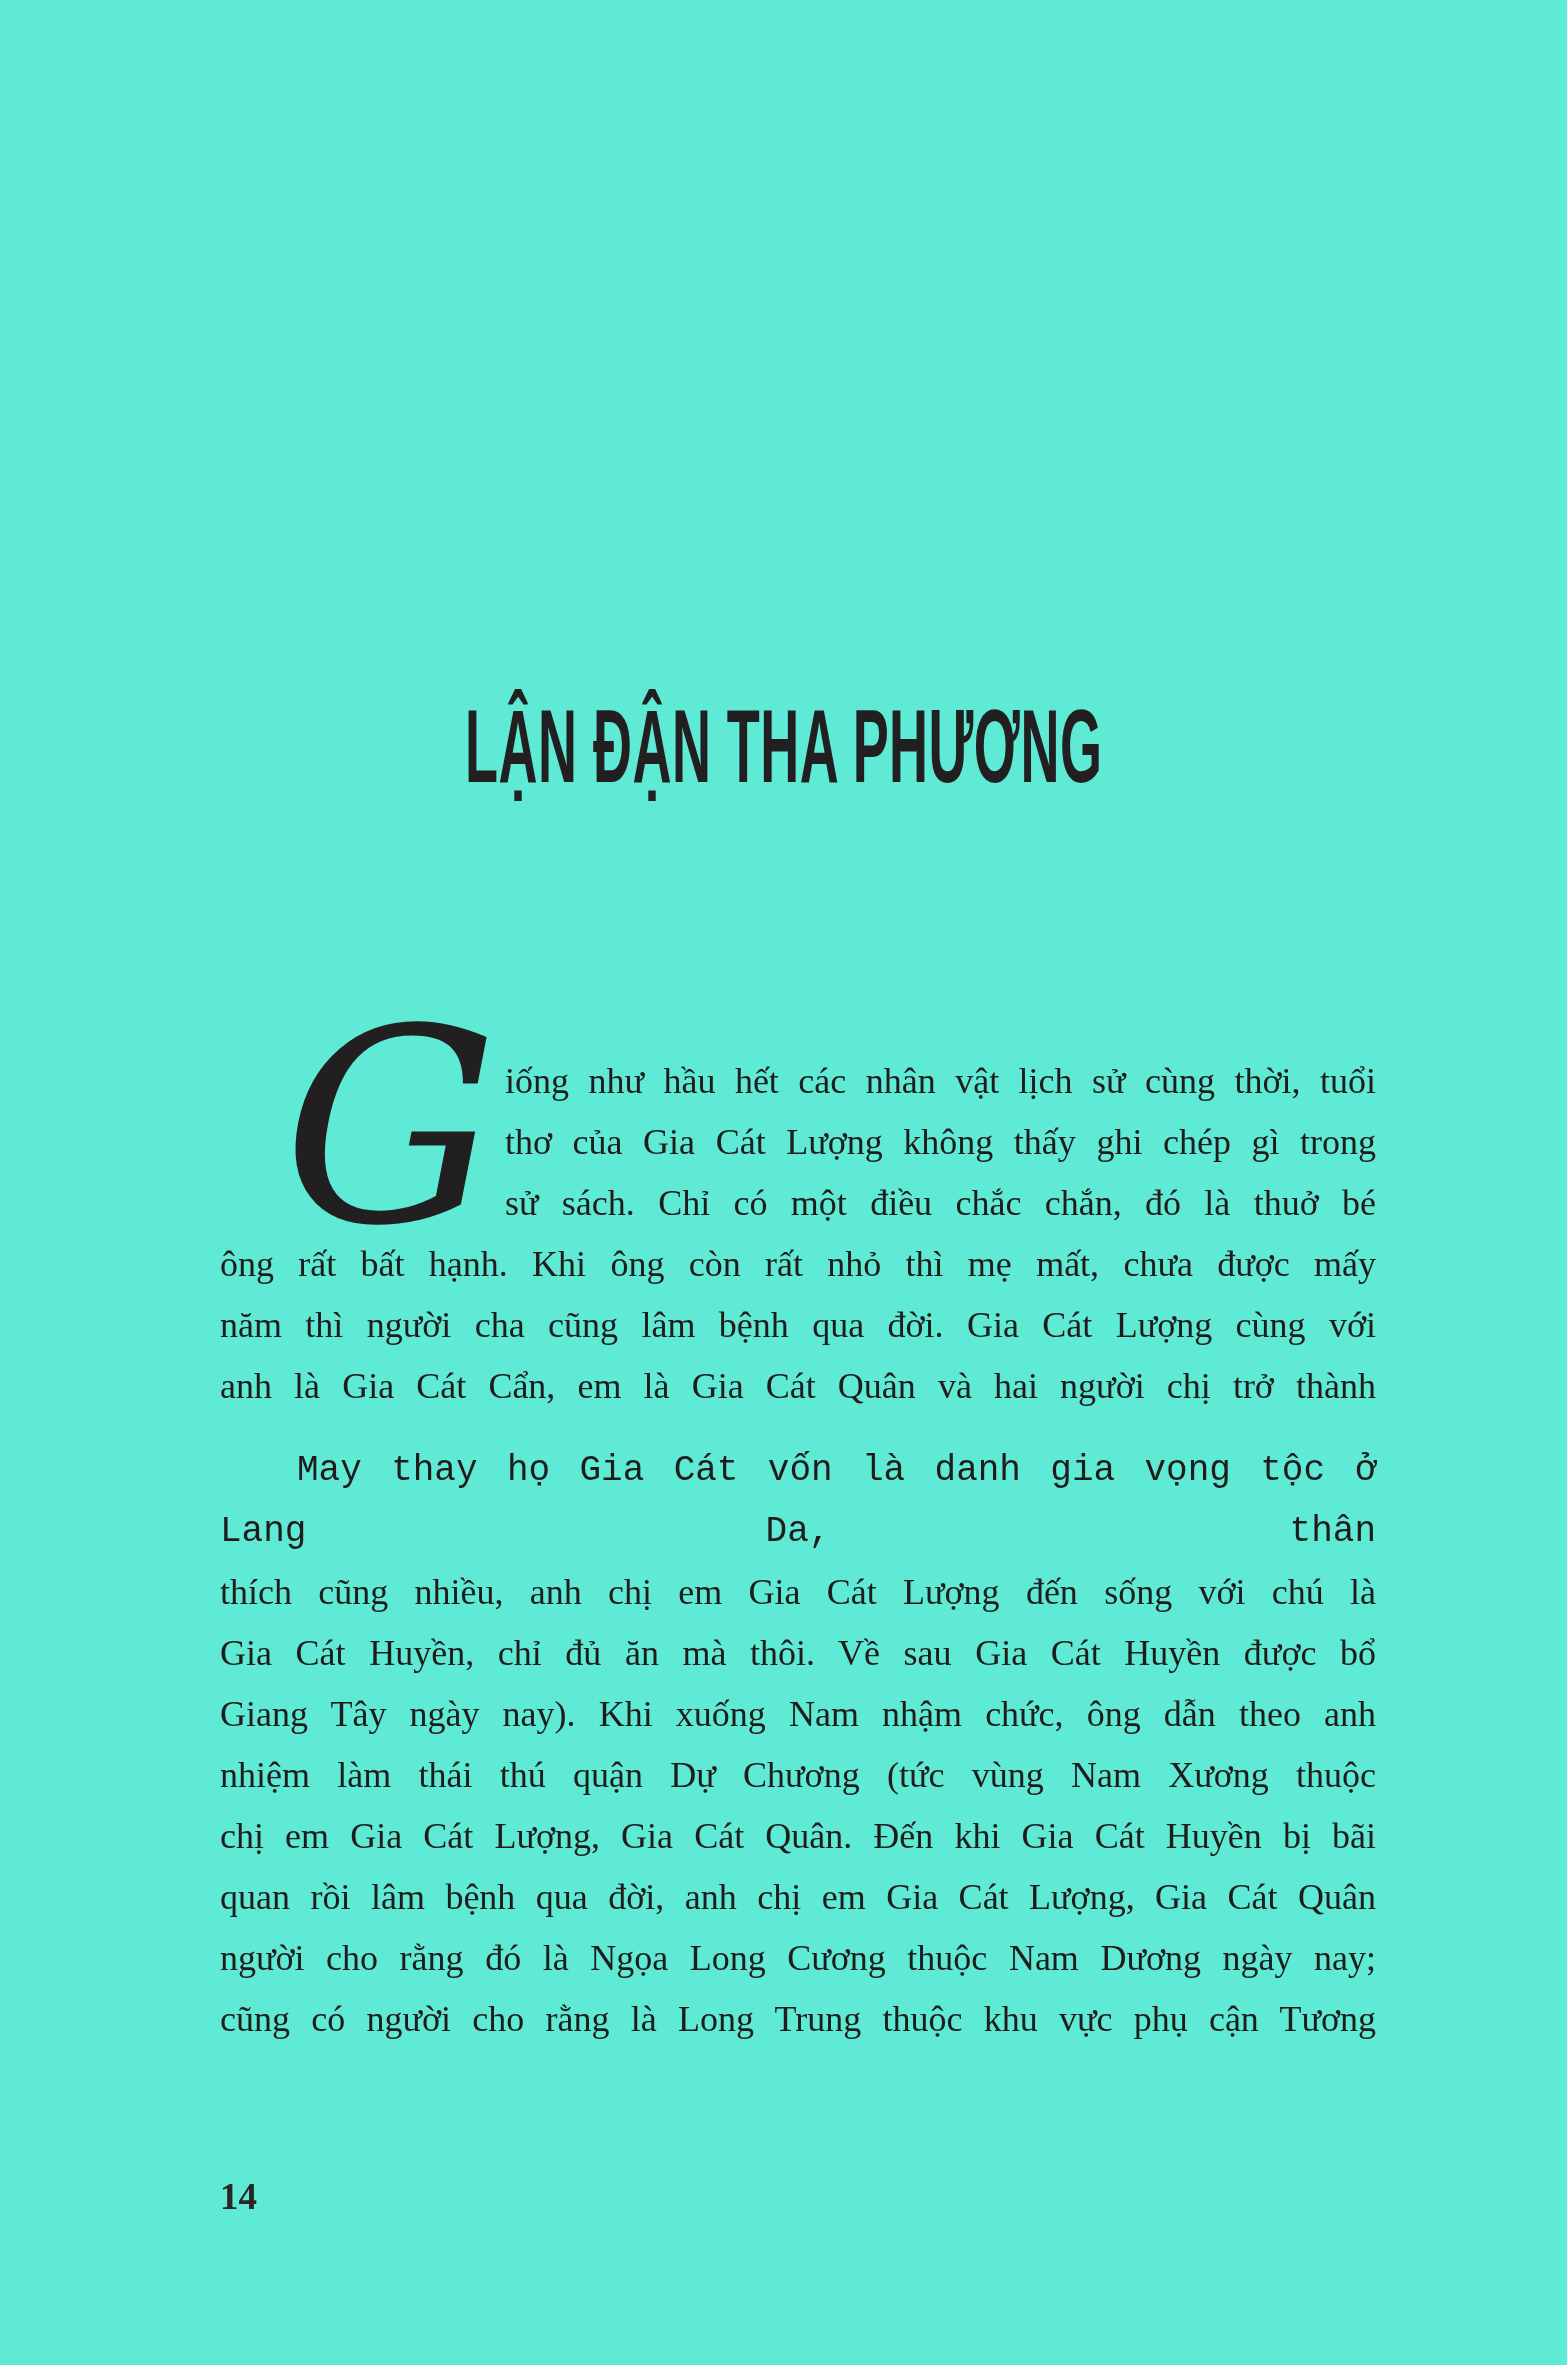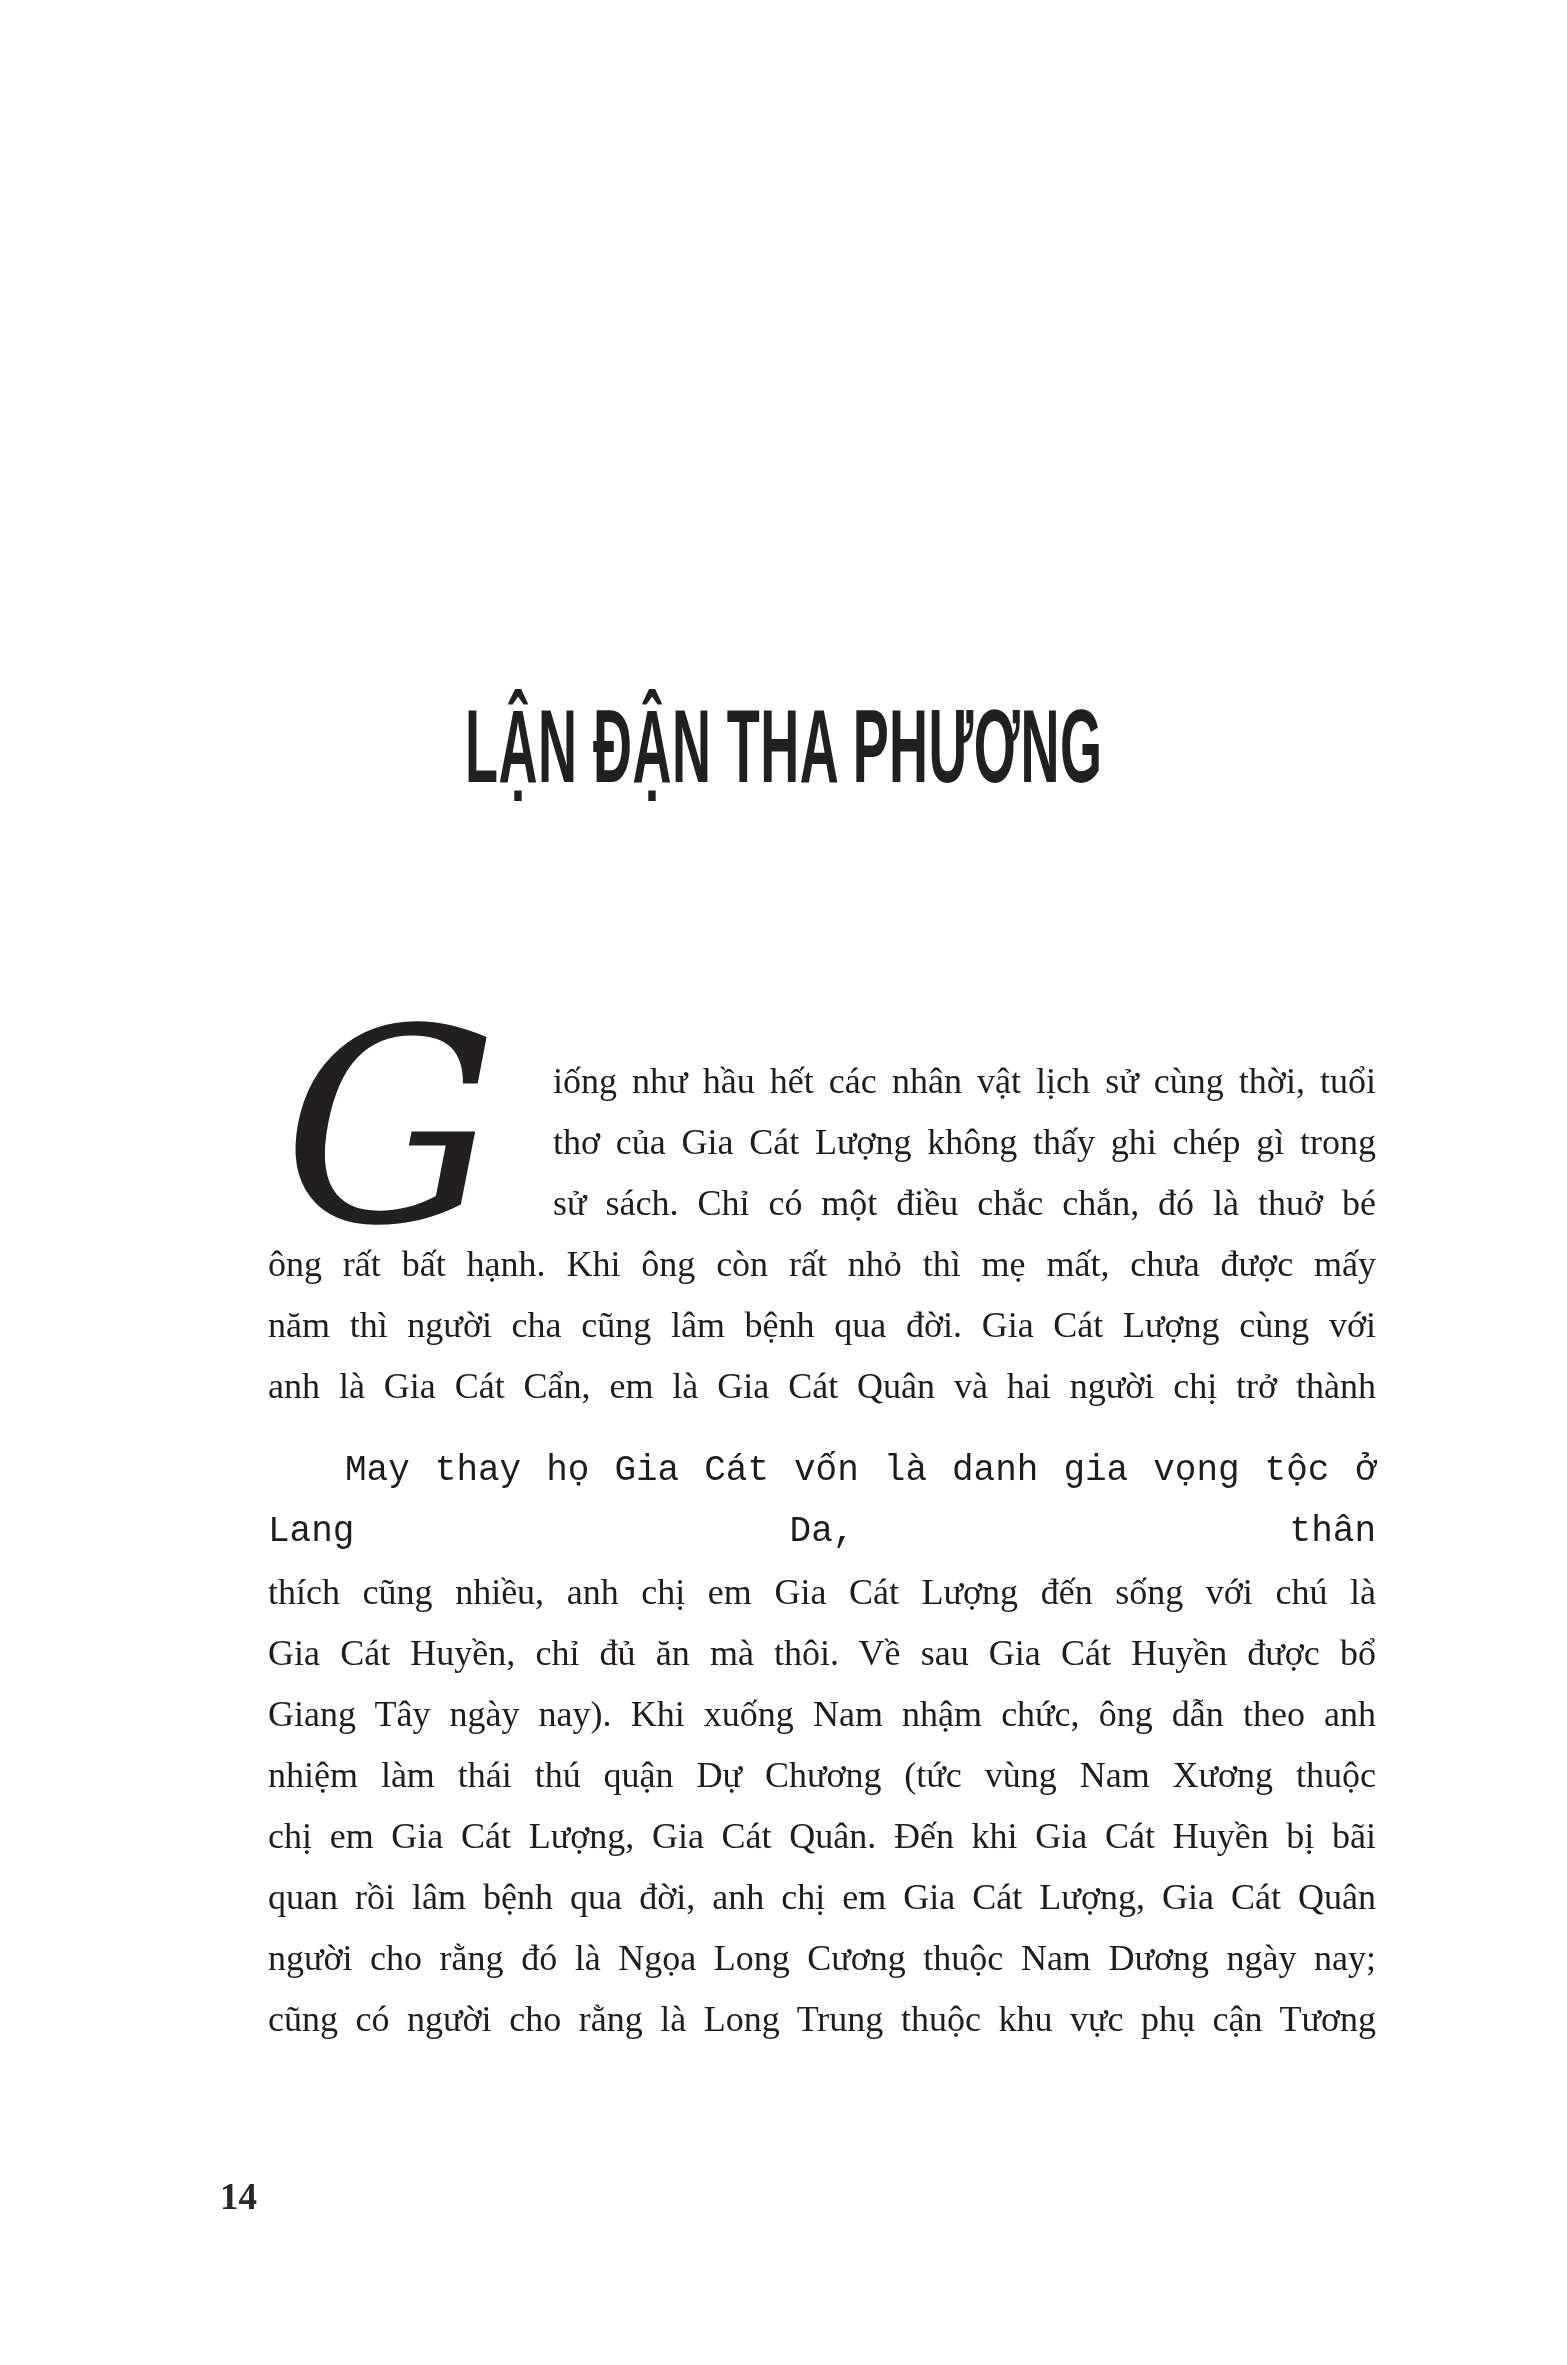--- a/index.html
+++ b/index.html
@@ -1,21 +1,21 @@
 <!DOCTYPE html>
 <html style="font-size:13px"><head>
 <meta charset="utf-8">
 <style>
   html, body { margin: 0; padding: 0; background: #e8e8e8; }
   .page {
     position: relative;
     width: 1568px;
     height: 2366px;
     margin: 0 auto;
-    background: #ffffff;
+    background: #5eead4;
     overflow: hidden;
     font-family: "Liberation Serif", "DejaVu Serif", serif;
     color: #1f1c1b;
   }
   
   .chapter-title {
     position: absolute;
     top: 690px;
     left: 0;
     width: 100%;
@@ -41,21 +41,20 @@
     top: 1051px;
     width: 1156px;
   }
   .paragraph { position: relative; }
   .paragraph + .paragraph { margin-top: 23px; }
   .text-line {
     font-size: 36px;
     line-height: 61px;
     text-align: justify;
     white-space: normal;
-    margin-left: 48px;
   }
   .text-line.justify { text-align-last: justify; }
   .text-line.last { text-align: left; text-align-last: left; }
   .text-line.dc-indent { padding-left: 285px; }
   .text-line.first-indent { text-indent: 77px; font-family: Liberation Mono, monospace; }
   
   .drop-cap {
     position: absolute;
     left: 63px;
     top: -58px;

